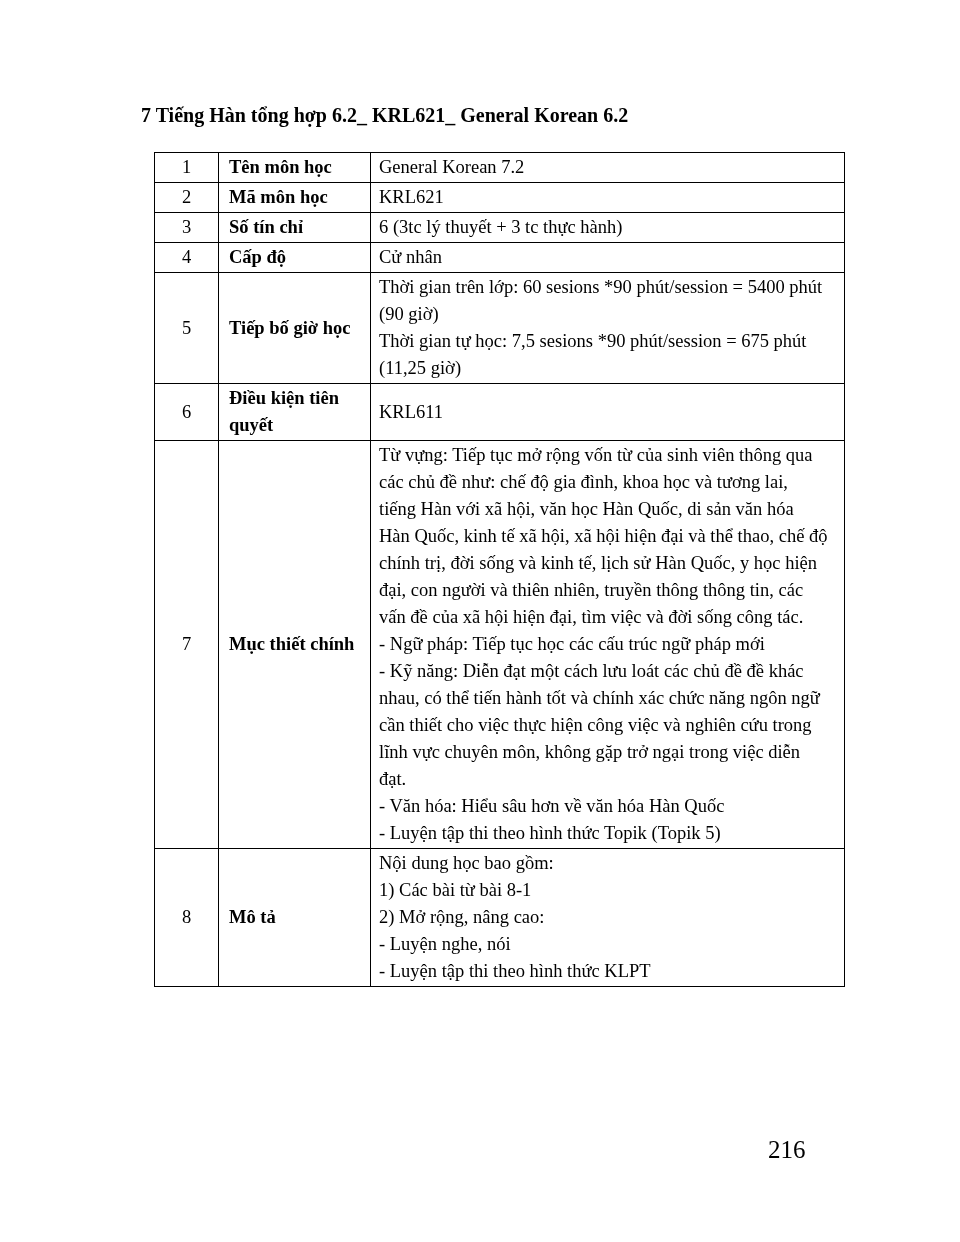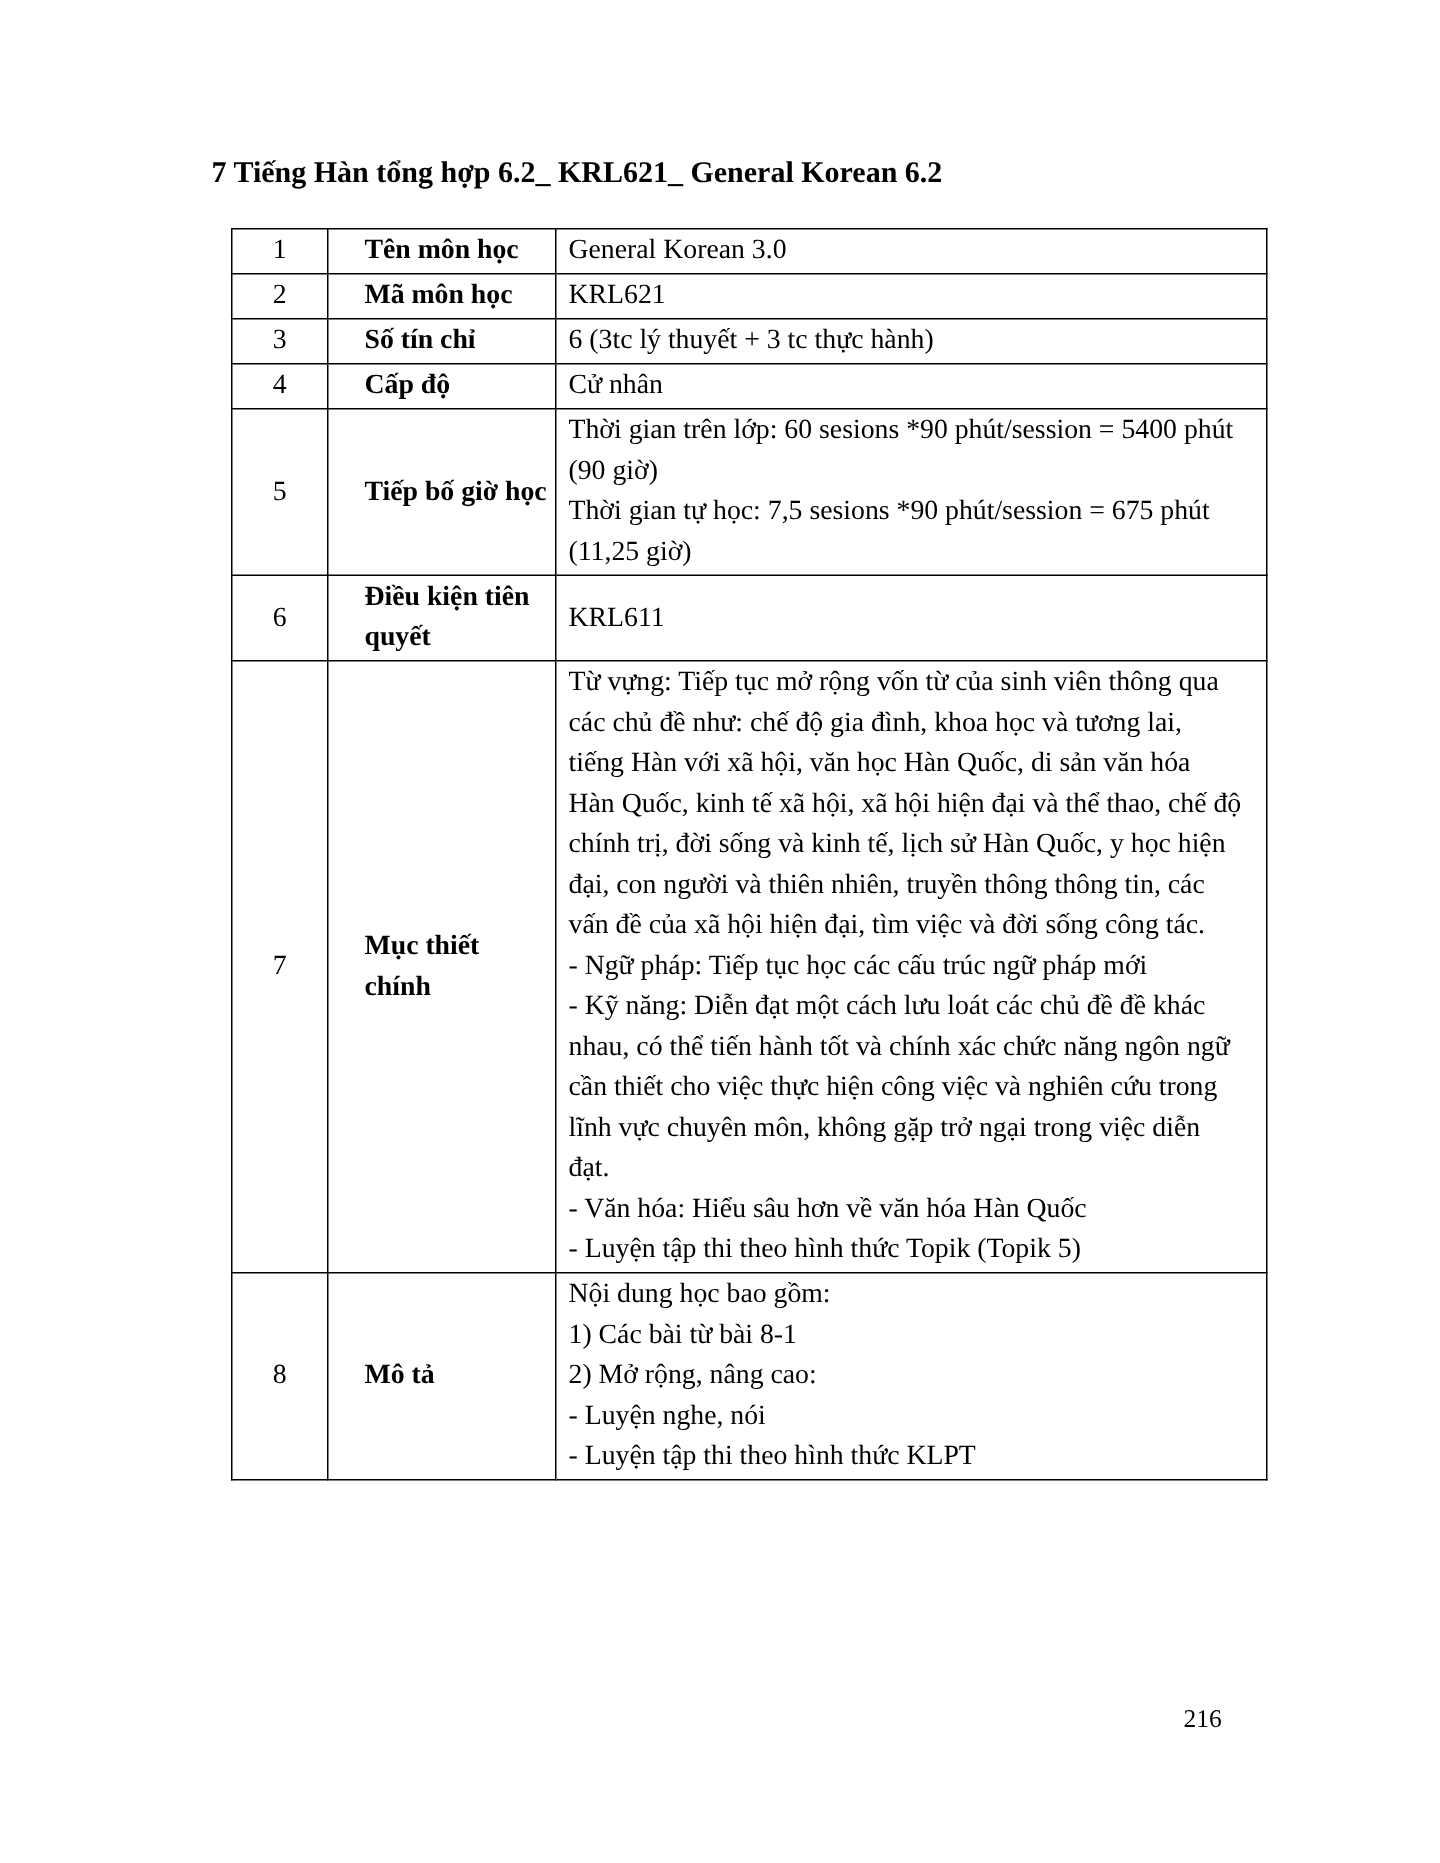--- a/index.html
+++ b/index.html
@@ -40,57 +40,57 @@
     border: 1.5px solid #000000;
     vertical-align: middle;
     overflow: hidden;
   }
   td.cell-no {
     text-align: center;
     padding: 0;
   }
   td.cell-label {
     font-weight: bold;
-    padding: 1px 2px 1px 24px;
+    padding: 1px 2px 1px 10px;
     white-space: pre-line;
   }
   td.cell-value {
     padding: 1px 4px 1px 8px;
     white-space: pre-line;
   }
   tr.row-short  { height: 28px; }
   tr.row-hours  { height: 109px; }
   tr.row-prereq { height: 55px; }
   tr.row-desc   { height: 136px; }
   .page-number {
     position: absolute;
-    left: 789px;
+    left: 768px;
     top: 1136px;
-    font-size: 17px;
+    font-size: 25px;
   }
 </style>
 </head>
 <body>
 
 <div class="page">
 
   <div class="doc-title">7 Tiếng Hàn tổng hợp 6.2_ KRL621_ General Korean 6.2</div>
 
   <div class="table-wrap">
     <table class="course-table">
       <colgroup>
         <col style="width:64px">
         <col style="width:152px">
         <col style="width:474px">
       </colgroup>
       <tbody>
         <tr class="row-short">
           <td class="cell-no">1</td>
           <td class="cell-label">Tên môn  học</td>
-          <td class="cell-value">General Korean 3.0</td>
+          <td class="cell-value">General Korean 7.2</td>
         </tr>
         <tr class="row-short">
           <td class="cell-no">2</td>
           <td class="cell-label">Mã môn  học</td>
           <td class="cell-value">KRL621</td>
         </tr>
         <tr class="row-short">
           <td class="cell-no">3</td>
           <td class="cell-label">Số tín chỉ</td>
           <td class="cell-value">6 (3tc lý thuyết + 3 tc thực hành)</td>

